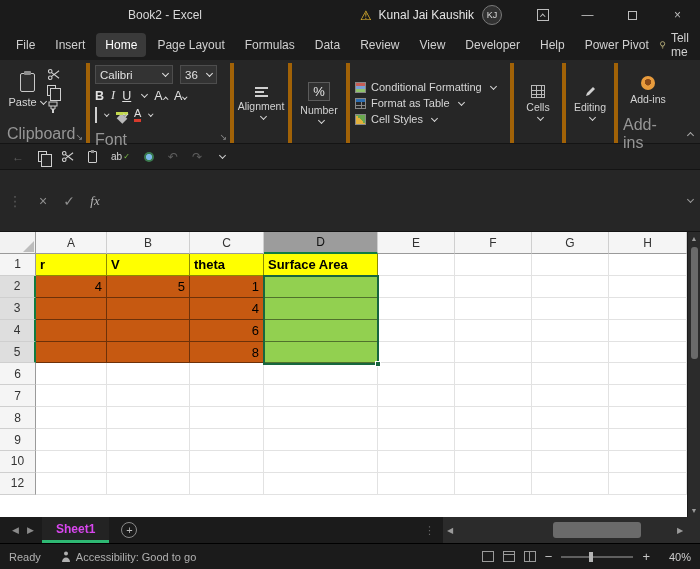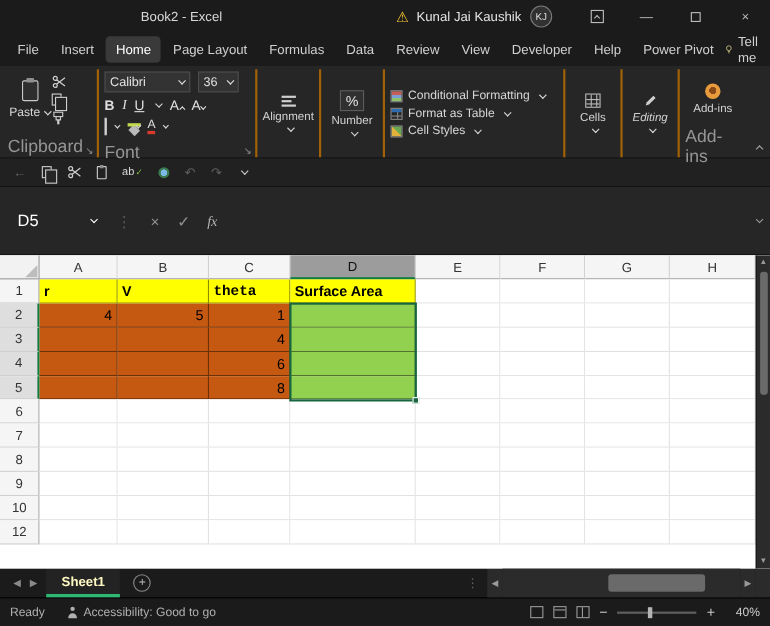--- a/index.html
+++ b/index.html
@@ -25,21 +25,21 @@
   
   .menubar{height:30px;background:#1b1b1b;display:flex;align-items:center;padding:0 6px;}
   #menu-tabs{display:flex;align-items:center;}
   .mtab{padding:5px 9px;font-size:12px;color:#d0d0d0;border-radius:4px;margin:0 1px;white-space:nowrap;}
   .mtab.active{background:#3a3a3a;color:#fff;}
   .menu-right{margin-left:auto;display:flex;align-items:center;gap:48px;padding-right:12px;}
   .tellme{display:flex;align-items:center;gap:5px;font-size:12px;color:#d0d0d0;}
 
   
   .ribbon{height:84px;background:#262626;display:flex;padding:3px 2px 0 2px;position:relative;border-bottom:1px solid #141414;}
-  .grp{display:flex;flex-direction:column;border-right:2px solid #a16207;padding:2px 5px;position:relative;}
+  .grp{display:flex;flex-direction:column;border-right:4px solid #a16207;padding:2px 5px;position:relative;}
   .grp-body{flex:1;display:flex;}
   .grp-label{height:15px;font-size:16px;color:#969696;display:flex;align-items:center;justify-content:flex-start;margin-top:10px;}
   .launcher{font-size:9px;color:#8a8a8a;position:absolute;right:3px;bottom:1px;}
   .col-center{flex-direction:column;align-items:center;justify-content:center;gap:3px;width:100%;display:flex;}
   .small-label{font-size:10.5px;color:#d2d2d2;}
 
   .g-clip{width:88px;}
   .paste-btn{width:40px;display:flex;flex-direction:column;align-items:center;justify-content:center;gap:4px;color:#d6d6d6;font-size:11px;}
   .icon-paste{width:15px;height:19px;border:1px solid #c9c9c9;border-radius:2px;position:relative;background:#2e2e2e;}
   .icon-paste::before{content:"";position:absolute;top:-3px;left:3px;right:3px;height:4px;background:#8f8f8f;border-radius:1px;}
@@ -72,21 +72,21 @@
 
   .g-styles{width:164px;}
   .styles-col{display:flex;flex-direction:column;justify-content:center;gap:4px;width:100%;}
   .styles-row{display:flex;align-items:center;gap:5px;font-size:11px;color:#d6d6d6;white-space:nowrap;}
   .icon-cf{width:11px;height:11px;border:1px solid #888;background:linear-gradient(180deg,#c75d55 0 33%,#7a9fd4 33% 66%,#8fc36a 66%);}
   .icon-ft{width:11px;height:11px;border:1px solid #888;background:linear-gradient(#2b6cb0,#2b6cb0) 0 0/100% 3px no-repeat,linear-gradient(#888,#888) 0 6px/100% 1px no-repeat,linear-gradient(#888,#888) 5px 0/1px 100% no-repeat;}
   .icon-cs{width:11px;height:11px;border:1px solid #888;background:linear-gradient(45deg,#e2b13c 0 50%,#6aa84f 50%);}
 
   .g-cells{width:52px;}
   .icon-cells{width:14px;height:13px;border:1px solid #b9b9b9;background:linear-gradient(#b9b9b9,#b9b9b9) 0 4px/100% 1px no-repeat,linear-gradient(#b9b9b9,#b9b9b9) 0 8px/100% 1px no-repeat,linear-gradient(#b9b9b9,#b9b9b9) 4px 0/1px 100% no-repeat,linear-gradient(#b9b9b9,#b9b9b9) 9px 0/1px 100% no-repeat;}
-  .g-edit{width:52px;font-style:italic;}
+  .g-edit{width:52px;}
   .icon-pencil{color:#cfcfcf;font-size:12px;}
   .g-addins{width:60px;border-right:none;}
   .icon-addin{width:14px;height:14px;border-radius:50%;background:radial-gradient(circle at 50% 45%,#8a4a18 0 30%,#e89b3c 32% 100%);}
   .ribbon-collapse{position:absolute;right:7px;bottom:4px;color:#a8a8a8;}
 
   
   .quickbar{height:26px;background:#212121;display:flex;align-items:center;gap:14px;padding:0 12px;border-bottom:1px solid #141414;}
   .qb{display:flex;align-items:center;color:#cfcfcf;font-size:12px;}
   .qb.dim{color:#5f5f5f;}
   .qb-spell{font-size:10px;color:#d8d8d8;position:relative;}
@@ -124,21 +124,21 @@
   .sel-overlay{position:absolute;left:263px;top:43px;width:116px;height:90px;border:2px solid #17663f;pointer-events:none;}
   .fill-handle{position:absolute;right:-4px;bottom:-4px;width:6px;height:6px;background:#17663f;border:1px solid #fff;pointer-events:auto;}
   .vscroll{position:absolute;right:0;top:0;width:13px;height:285px;background:#2b2b2b;border-left:1px solid #1a1a1a;display:flex;flex-direction:column;align-items:center;}
   .sarrow{color:#9a9a9a;font-size:7px;height:13px;display:flex;align-items:center;}
   .sarrow.bottom{margin-top:auto;}
   .vthumb{width:7px;height:112px;background:#6a6a6a;border-radius:3px;margin-top:2px;}
 
   
   .tabbar{height:26px;background:#1b1b1b;display:flex;align-items:center;padding-left:8px;}
   .tab-nav{color:#8a8a8a;font-size:9px;width:15px;text-align:center;}
-  .sheet-tab{padding:0 14px;height:100%;display:flex;align-items:center;font-size:12px;font-weight:bold;color:#fef9c3;border-bottom:3px solid #2EB873;margin-left:4px;background:#232323;}
+  .sheet-tab{padding:0 14px;height:100%;display:flex;align-items:center;font-size:12px;font-weight:bold;color:#d946ef;border-bottom:3px solid #2EB873;margin-left:4px;background:#232323;}
   .add-sheet{width:16px;height:16px;border:1px solid #8a8a8a;border-radius:50%;color:#bbb;display:flex;align-items:center;justify-content:center;font-size:11px;margin-left:12px;}
   .tab-right{margin-left:auto;display:flex;align-items:center;height:100%;}
   .splitdots{color:#666;margin-right:8px;font-size:11px;}
   .hs-arrow{width:14px;height:100%;color:#9a9a9a;font-size:8px;background:#2b2b2b;display:flex;align-items:center;justify-content:center;}
   .hscroll{width:216px;height:100%;background:#2b2b2b;position:relative;}
   .hthumb{position:absolute;left:96px;top:5px;bottom:5px;width:88px;background:#6a6a6a;border-radius:3px;}
   .tab-corner{width:13px;height:100%;background:#2b2b2b;}
 
   
   .statusbar{height:26px;background:#1b1b1b;border-top:1px solid #000;display:flex;align-items:center;padding:0 9px;font-size:11px;color:#b0b0b0;}
@@ -375,24 +375,20 @@
         <span class="qb-dot"></span>
       </span>
     <span class="qb dim">↶</span>
     <span class="qb dim">↷</span>
     <span class="qb">
         <i class="cv"></i>
       </span>
   </div>
 
   <div class="fbar">
-    <div class="namebox">
-      <span>D5</span>
-      <i class="cv"></i>
-    </div>
     <span class="vdots">⋮</span>
     <span class="fb-btn">×</span>
     <span class="fb-btn">✓</span>
     <span class="fb-btn fx">fx</span>
     <div class="finput"></div>
     <span class="fb-expand">
         <i class="cv"></i>
       </span>
   </div>
 
@@ -408,21 +404,21 @@
           <div class="ch" style="width: 77px;">F</div>
           <div class="ch" style="width: 77px;">G</div>
           <div class="ch" style="width: 78px;">H</div>
         </div>
     </div>
     <div id="gridrows">
         <div class="grow">
           <div class="rh">1</div>
           <div class="cell bg-yellow bold" style="width: 71px;">r</div>
           <div class="cell bg-yellow bold" style="width: 83px;">V</div>
-          <div class="cell bg-yellow bold" style="width: 74px; font-family: Liberation Mono, monospace;">theta</div>
+          <div class="cell bg-yellow bold" style="width: 74px;">theta</div>
           <div class="cell bg-yellow bold" style="width: 114px;">Surface Area</div>
           <div class="cell" style="width: 77px;"></div>
           <div class="cell" style="width: 77px;"></div>
           <div class="cell" style="width: 77px;"></div>
           <div class="cell" style="width: 78px;"></div>
         </div>
         <div class="grow">
           <div class="rh sel">2</div>
           <div class="cell bg-orange num" style="width: 71px;">4</div>
           <div class="cell bg-orange num" style="width: 83px;">5</div>

